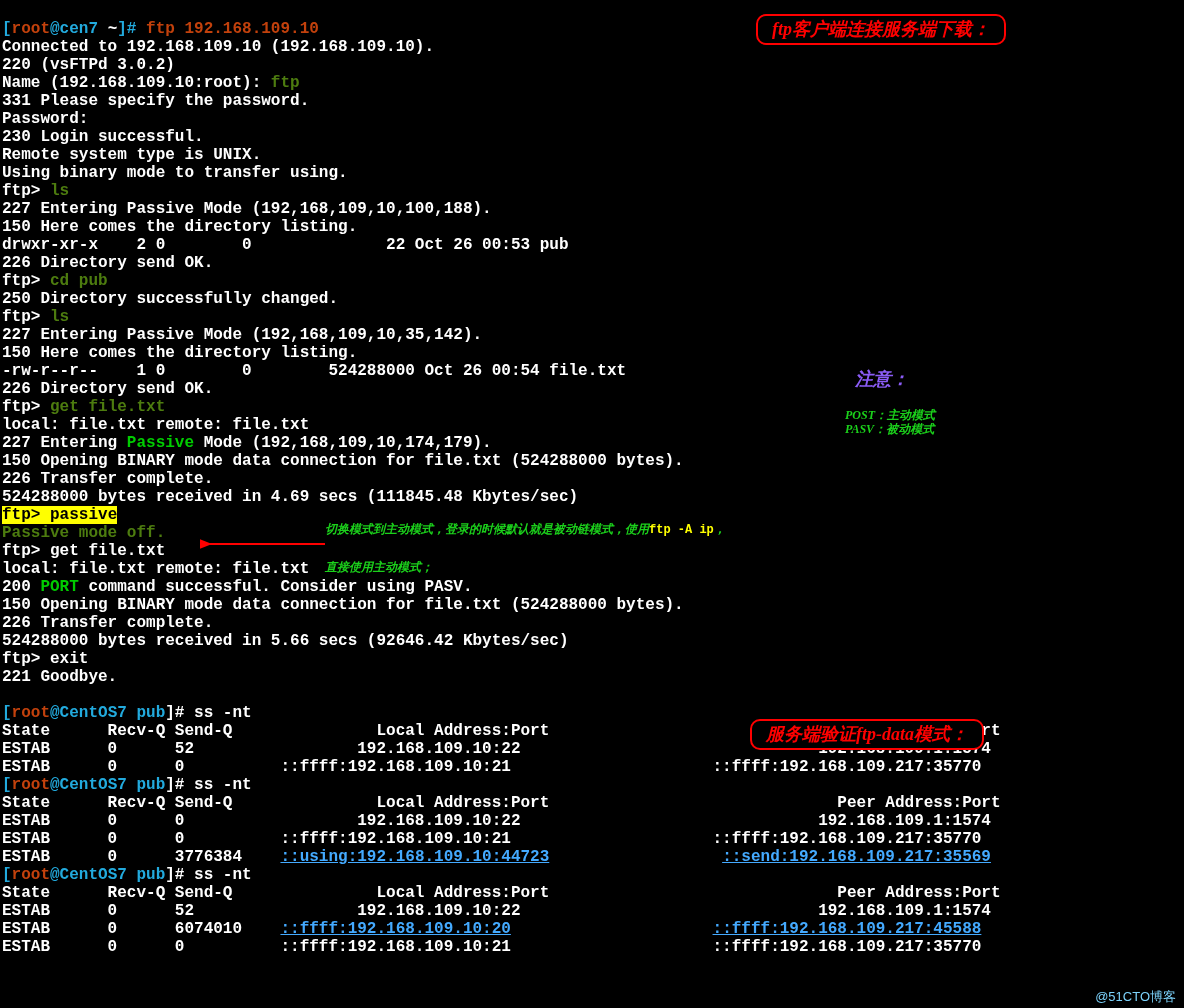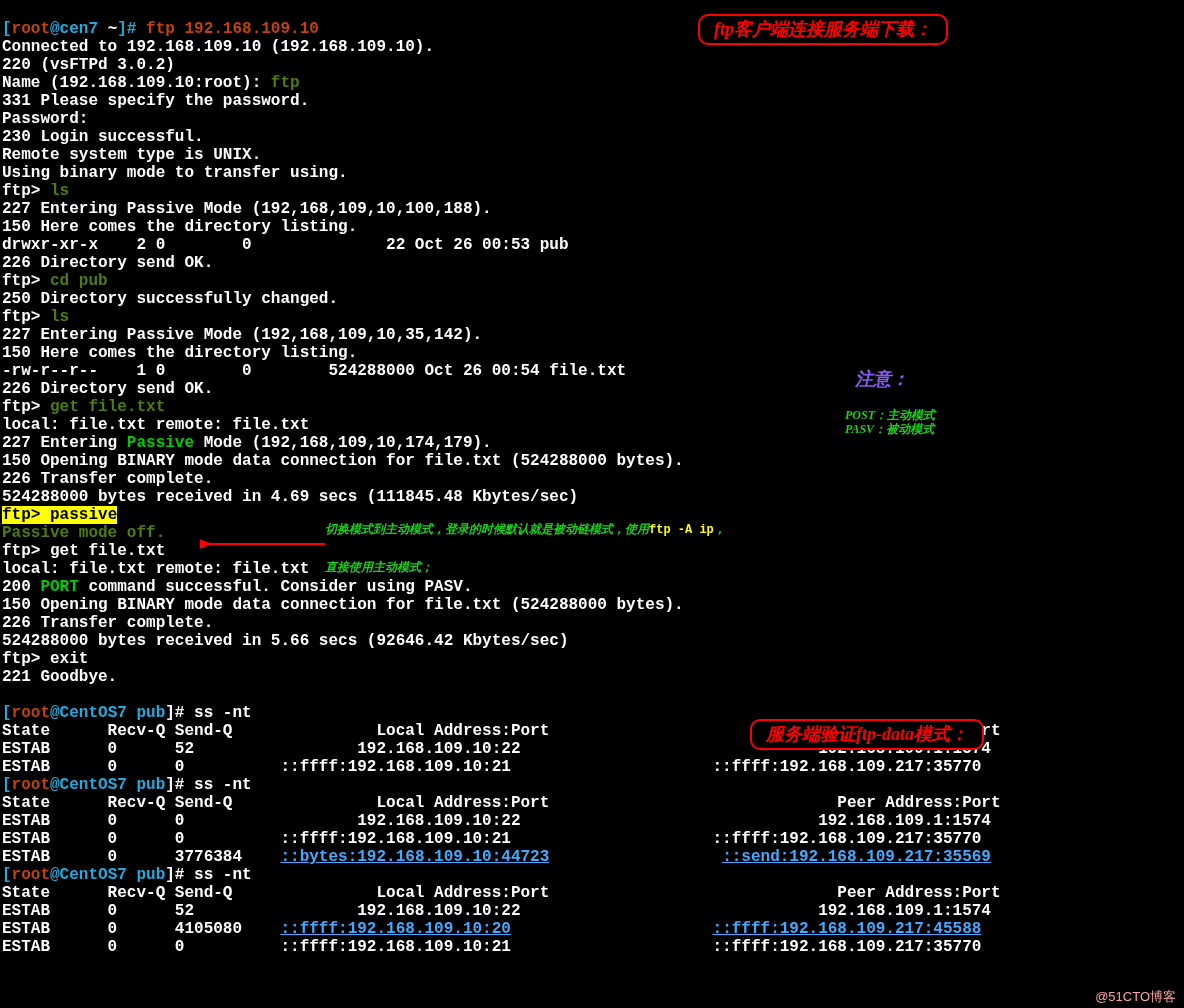--- a/index.html
+++ b/index.html
@@ -1,24 +1,24 @@
 <!DOCTYPE html>
 <html><head>
 <meta charset="utf-8">
 <style>
   html,body{margin:0;padding:0;background:#000;width:1184px;height:1008px;overflow:hidden}
   body{font-family:"Courier New",monospace;font-size:16px;line-height:18px;color:#fff;font-weight:bold;position:relative}
   .term{white-space:pre;padding:2px 0 0 2px}
   .note-box{position:absolute;border:2px solid #f00;border-radius:10px;background:#000;padding:4px 14px;font-family:SimSun,"Songti SC",serif;font-weight:bold}
-  .box1{left:698px;top:14px}
+  .box1{left:756px;top:14px}
   .box2{left:750px;top:719px}
   .note-red{color:#f00;font-size:18px;font-style:italic}
   .note-green-ann{position:absolute;color:#1bd01b;font-family:SimSun,"Songti SC",serif;font-size:12px;font-weight:bold;font-style:italic}
   .note-red-ann{position:absolute;color:#8b5cf6;font-family:SimSun,"Songti SC",serif;font-size:18px;font-weight:bold;font-style:italic}
-  .watermark{position:absolute;right:8px;bottom:2px;color:#fca5a5;font-family:Arial,sans-serif;font-size:13px;font-weight:normal}
+  .watermark{position:absolute;right:8px;bottom:2px;color:#7dd3fc;font-family:Arial,sans-serif;font-size:13px;font-weight:normal}
   .red{color:#c2410c}
   .cyan{color:#2ad}
   .yellow{color:#4d7c0f}
   .green{color:#0c0}
   .blue{color:#4af;text-decoration:underline}
   .bg-yellow{background:#ff0;color:#000}
   .arrow{position:absolute;left:200px;top:534px}
   .arrow svg{display:block}
 </style>
 </head>
@@ -64,25 +64,25 @@
 <span>221 Goodbye.</span>
 <span></span>
 <span><span class="cyan">[</span><span class="red">root</span><span class="cyan">@CentOS7 pub</span><span>]# ss -nt</span></span>
 <span>State      Recv-Q Send-Q               Local Address:Port                              Peer Address:Port</span>
 <span>ESTAB      0      52                 192.168.109.10:22                               192.168.109.1:1574</span>
 <span>ESTAB      0      0          ::ffff:192.168.109.10:21                     ::ffff:192.168.109.217:35770</span>
 <span><span class="cyan">[</span><span class="red">root</span><span class="cyan">@CentOS7 pub</span><span>]# ss -nt</span></span>
 <span>State      Recv-Q Send-Q               Local Address:Port                              Peer Address:Port</span>
 <span>ESTAB      0      0                  192.168.109.10:22                               192.168.109.1:1574</span>
 <span>ESTAB      0      0          ::ffff:192.168.109.10:21                     ::ffff:192.168.109.217:35770</span>
-<span><span>ESTAB      0      3776384    </span><span class="blue">::bytes:192.168.109.10:44723</span><span>                  </span><span class="blue">::send:192.168.109.217:35569</span></span>
+<span><span>ESTAB      0      3776384    </span><span class="blue">::using:192.168.109.10:44723</span><span>                  </span><span class="blue">::send:192.168.109.217:35569</span></span>
 <span><span class="cyan">[</span><span class="red">root</span><span class="cyan">@CentOS7 pub</span><span>]# ss -nt</span></span>
 <span>State      Recv-Q Send-Q               Local Address:Port                              Peer Address:Port</span>
 <span>ESTAB      0      52                 192.168.109.10:22                               192.168.109.1:1574</span>
-<span><span>ESTAB      0      4105080    </span><span class="blue">::ffff:192.168.109.10:20</span><span>                     </span><span class="blue">::ffff:192.168.109.217:45588</span></span>
+<span><span>ESTAB      0      6074010    </span><span class="blue">::ffff:192.168.109.10:20</span><span>                     </span><span class="blue">::ffff:192.168.109.217:45588</span></span>
 <span>ESTAB      0      0          ::ffff:192.168.109.10:21                     ::ffff:192.168.109.217:35770</span>
 </div>
 
 <div class="note-box box1">
   <span class="note-red">ftp客户端连接服务端下载：</span>
 </div>
 
 <div class="note-box box2">
   <span class="note-red">服务端验证ftp-data模式：</span>
 </div>

